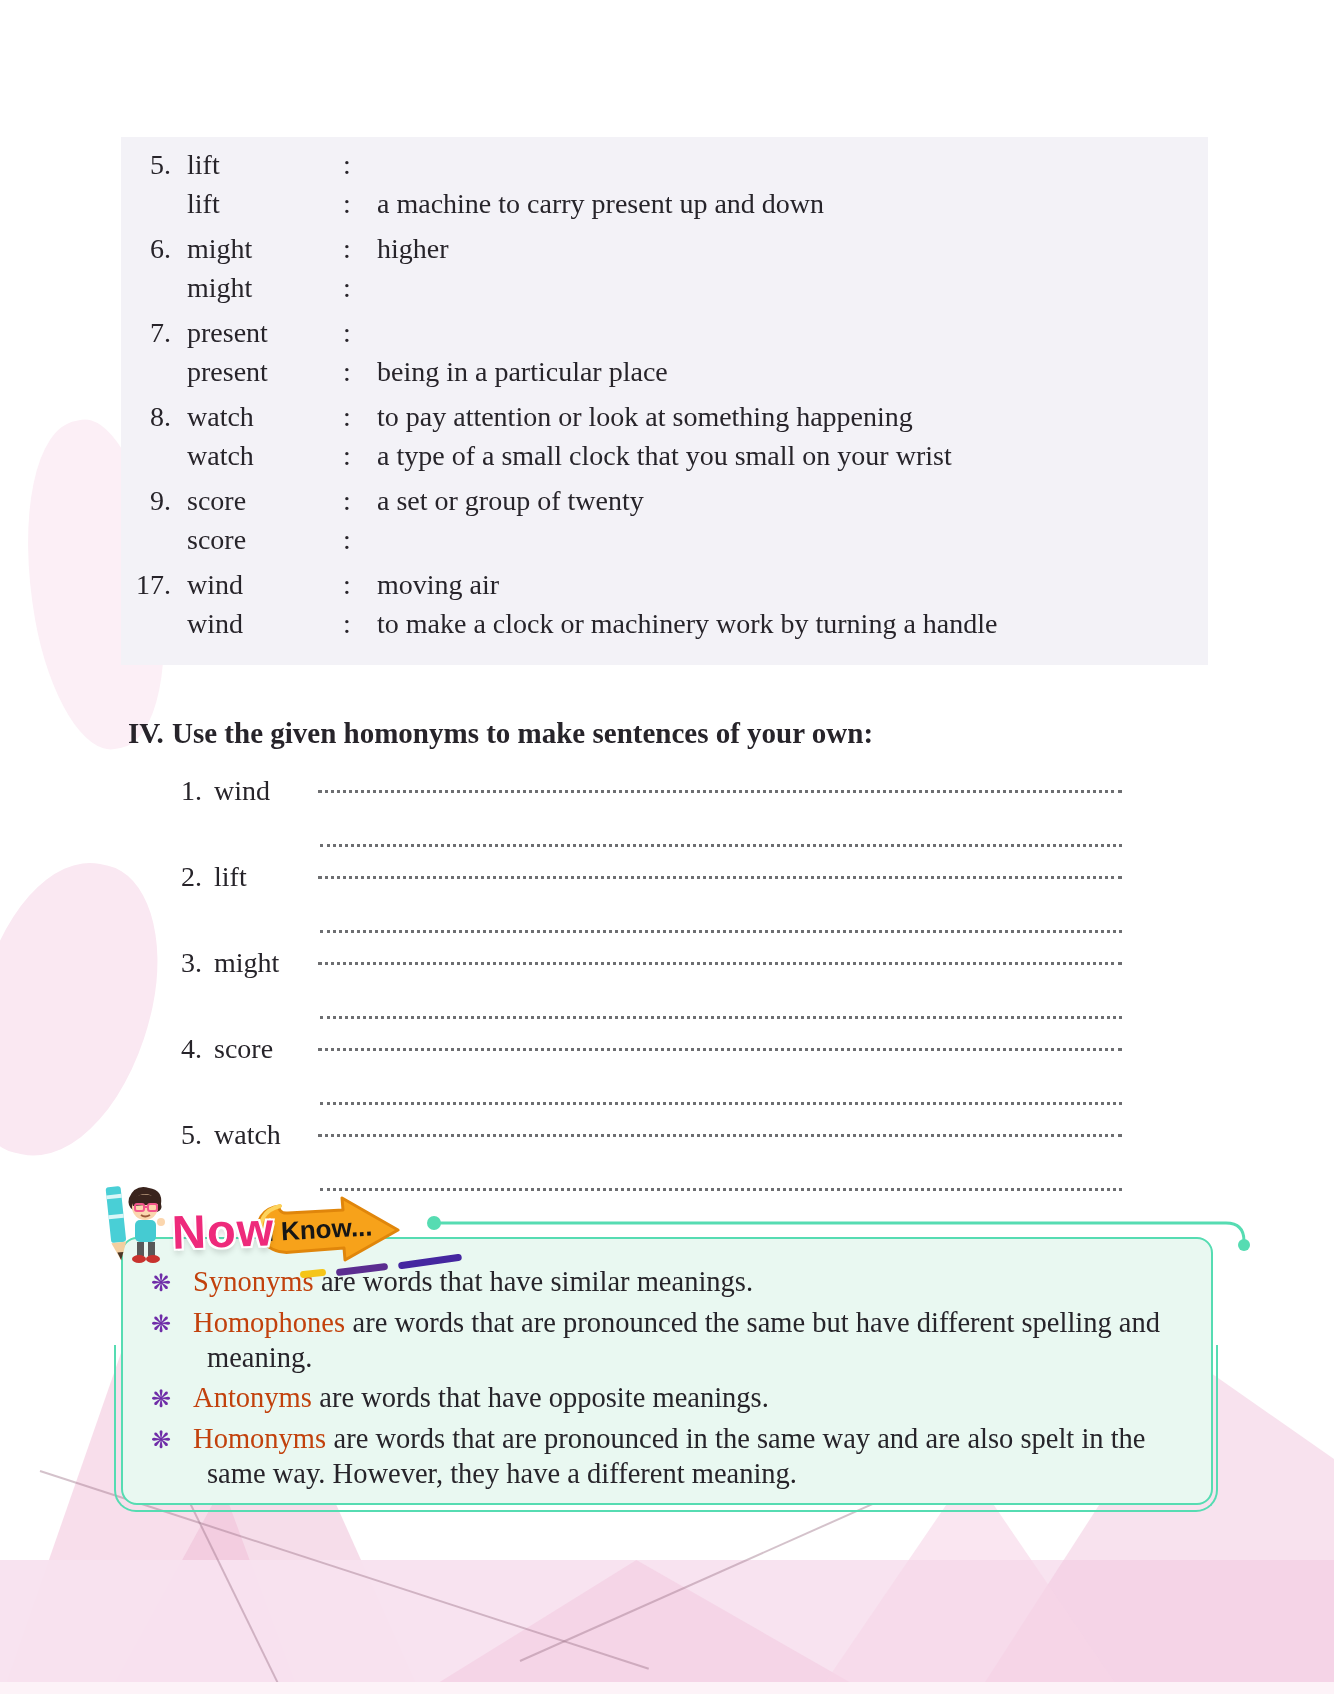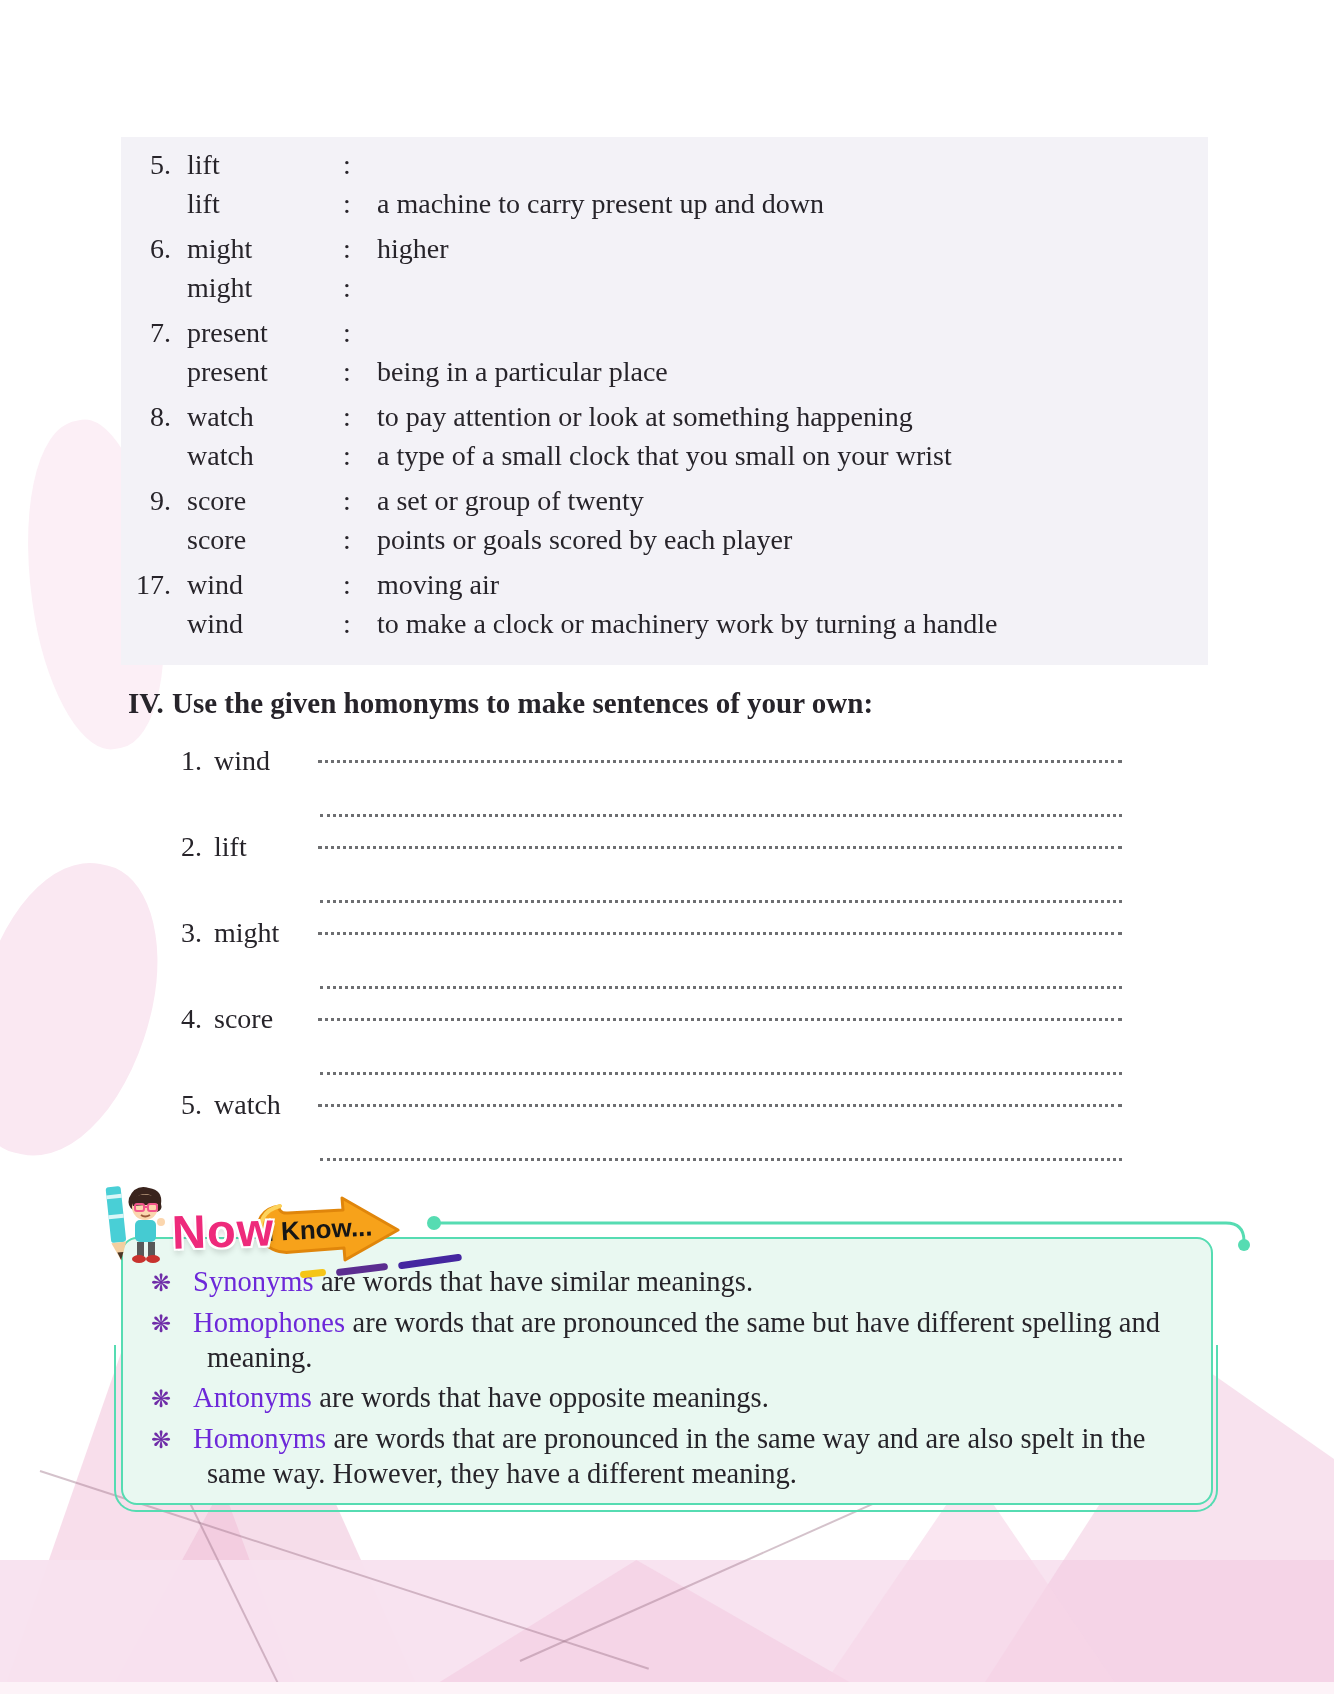--- a/index.html
+++ b/index.html
@@ -30,21 +30,21 @@
     background:#f3f2f7; padding:8px 0 16px 0;
   }
   .def-pair { margin-bottom:6px; }
   .def-row { display:flex; font-size:28px; line-height:39px; }
   .def-num   { width:50px; text-align:right; flex:0 0 auto; }
   .def-word  { margin-left:16px; width:150px; flex:0 0 auto; }
   .def-colon { width:40px; padding-left:6px; flex:0 0 auto; }
   .def-text  { flex:1 1 auto; padding-right:6px; }
 
   
-  .exercise { position:absolute; z-index:1; left:0; top:686px; width:1334px; }
+  .exercise { position:absolute; z-index:1; left:0; top:716px; width:1334px; }
   .ex-heading { display:flex; margin-left:128px; font-size:29px; font-weight:bold; line-height:34px; }
   .ex-heading-num { width:44px; flex:0 0 auto; }
   .ex-items { margin-top:22px; }
   .ex-item { height:86px; }
   .ex-row1 { display:flex; align-items:baseline; margin-left:172px; margin-right:212px; font-size:28px; line-height:38px; }
   .ex-num  { width:30px; text-align:right; flex:0 0 auto; }
   .ex-word { margin-left:12px; width:104px; flex:0 0 auto; }
   .ex-line { flex:1 1 auto; border-bottom:3px dotted #6d6e71; transform:translateY(-7px); }
   .ex-row2 { margin-left:320px; margin-right:212px; margin-top:34px; height:0; border-bottom:3px dotted #6d6e71; }
 
@@ -54,21 +54,21 @@
     position:absolute; z-index:1; left:121px; top:1237px; width:1092px; height:268px;
     background:#e9f8f1; border:2px solid #56dcb2; border-radius:16px;
   }
   .nik-box::after {
     content:""; position:absolute; left:-9px; right:-7px; top:40%; bottom:-9px;
     border:2px solid #56dcb2; border-top:none; border-radius:0 0 22px 22px; pointer-events:none;
   }
   .nik-bullets { list-style:none; padding:26px 40px 0 28px; }
   .nik-bullets li { font-size:28.5px; line-height:34px; margin-bottom:6px; padding-left:56px; text-indent:-56px; }
   .nik-bullet-glyph { color:#6f2da8; font-family:"DejaVu Sans", sans-serif; font-size:24px; margin-right:22px; }
-  .nik-term { color:#6d28d9; margin-right:0.26em; }
+  .nik-term { color:#c2410c; margin-right:0.26em; }
   .boy { position:absolute; z-index:3; left:101px; top:1180px; }
   .now-label {
     position:absolute; z-index:3; left:172px; top:1203px;
     font-family:"Liberation Sans", sans-serif; font-weight:800; font-size:47px; letter-spacing:1px;
     color:#ee2a7b; transform:rotate(-2deg);
     text-shadow:-2px -2px 0 #fff, 2px -2px 0 #fff, -2px 2px 0 #fff, 2px 2px 0 #fff, 0 5px 6px rgba(0,0,0,.18);
   }
   .arrow-wrap { position:absolute; z-index:2; left:250px; top:1190px; }
   .dash { position:absolute; z-index:2; height:7px; border-radius:4px; }
   .dash-yellow { left:300px; top:1270px; width:26px; background:#f5c518; transform:rotate(-6deg); }
@@ -154,21 +154,20 @@
       <div class="def-row">
         <span class="def-num">9.</span>
         <span class="def-word">score</span>
         <span class="def-colon">:</span>
         <span class="def-text">a set or group of twenty</span>
       </div>
       <div class="def-row">
         <span class="def-num"></span>
         <span class="def-word">score</span>
         <span class="def-colon">:</span>
-        <span class="def-text">points or goals scored by each player</span>
       </div>
     </div>
     <div class="def-pair">
       <div class="def-row">
         <span class="def-num">17.</span>
         <span class="def-word">wind</span>
         <span class="def-colon">:</span>
         <span class="def-text">moving air</span>
       </div>
       <div class="def-row">

